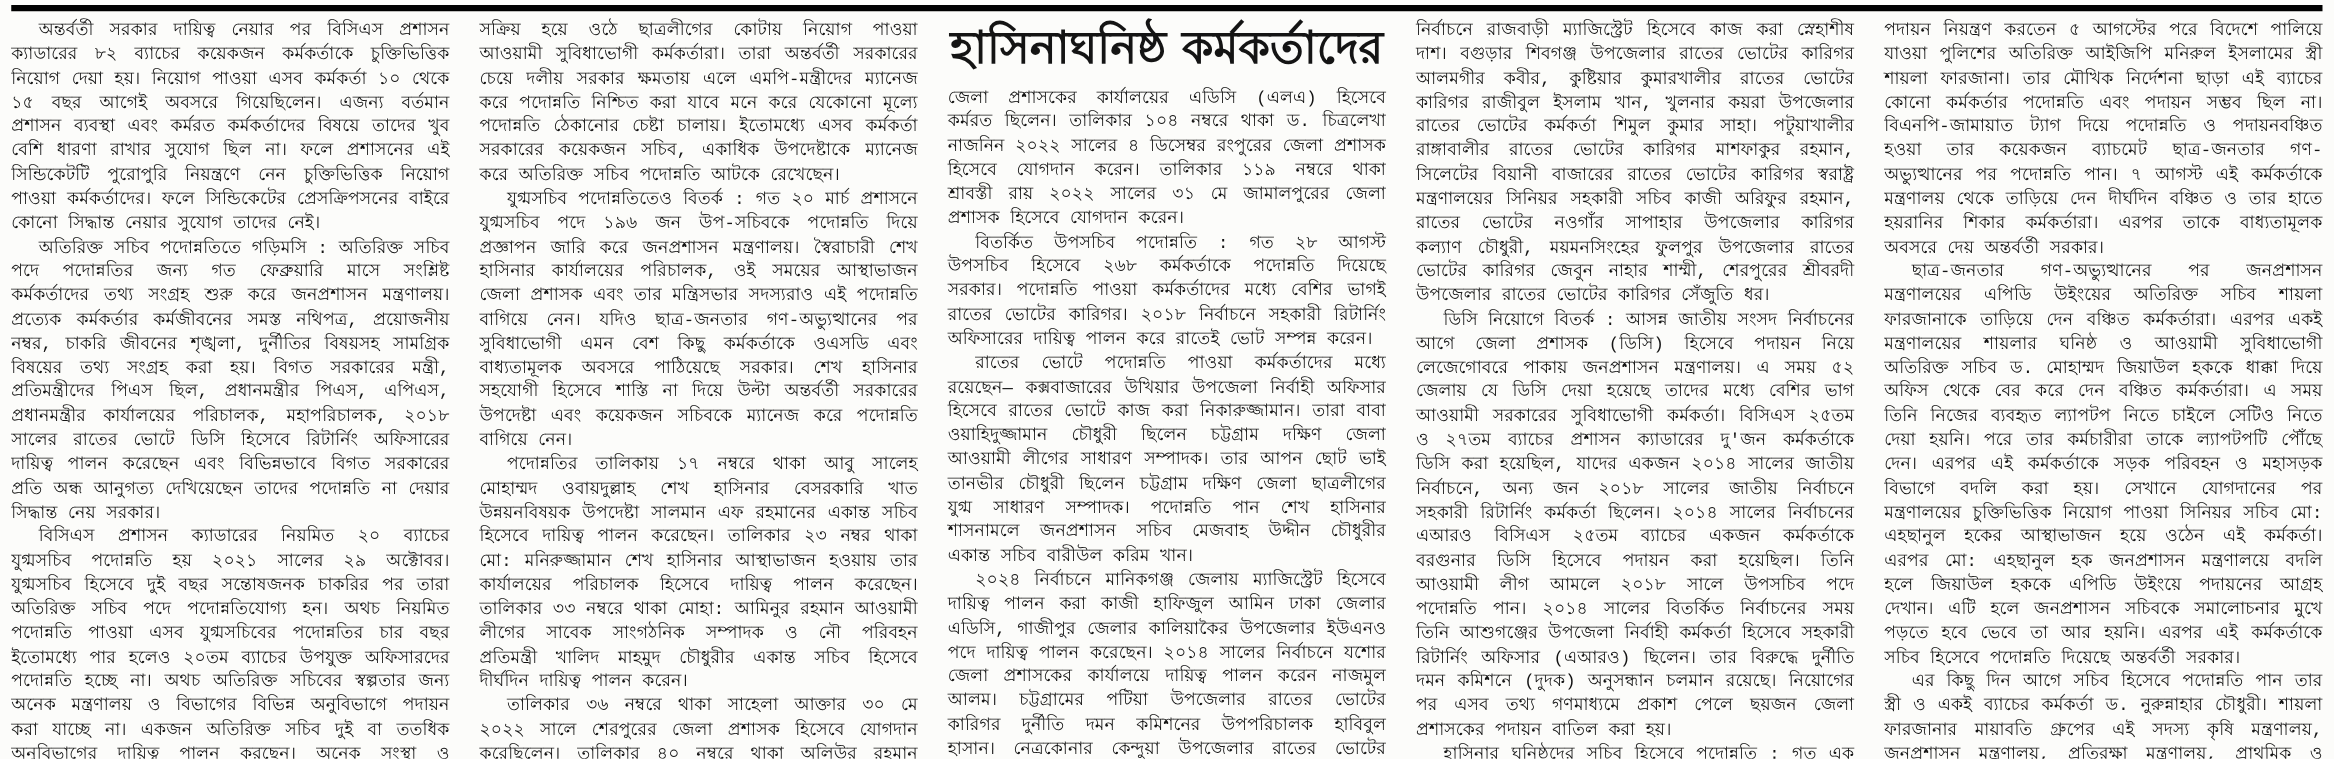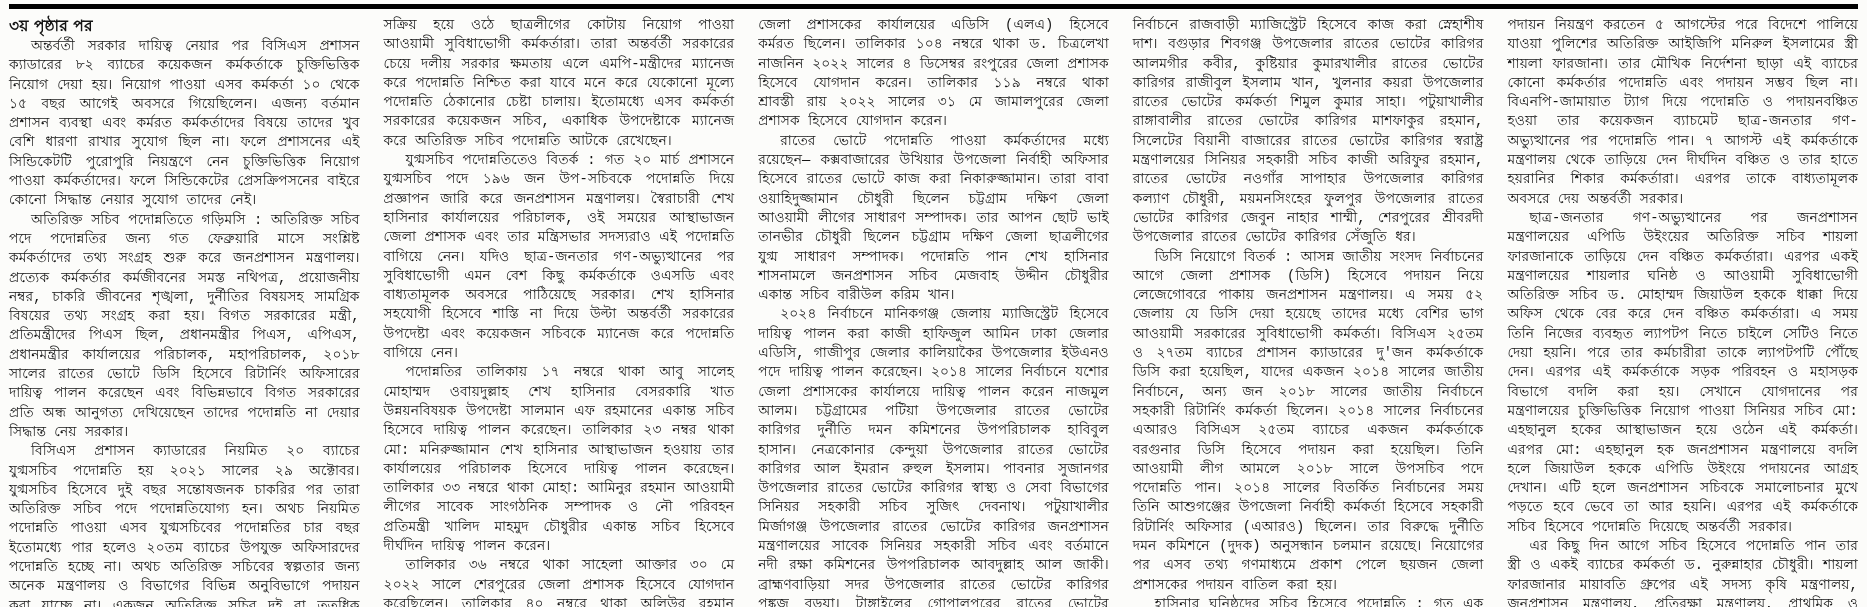--- a/index.html
+++ b/index.html
@@ -31,35 +31,36 @@
   .para.flush { text-indent: 0; }
 </style>
 </head>
 <body>
 
 <div class="page">
   <div class="toprule"></div>
   <div class="cols">
 
     <div class="col">
-      <p class="continuation-label">৩য় পৃষ্ঠার পর</p>
         <p class="para">অন্তর্বর্তী সরকার দায়িত্ব নেয়ার পর বিসিএস প্রশাসন ক্যাডারের ৮২ ব্যাচের কয়েকজন কর্মকর্তাকে চুক্তিভিত্তিক নিয়োগ দেয়া হয়। নিয়োগ পাওয়া এসব কর্মকর্তা ১০ থেকে ১৫ বছর আগেই অবসরে গিয়েছিলেন। এজন্য বর্তমান প্রশাসন ব্যবস্থা এবং কর্মরত কর্মকর্তাদের বিষয়ে তাদের খুব বেশি ধারণা রাখার সুযোগ ছিল না। ফলে প্রশাসনের এই সিন্ডিকেটটি পুরোপুরি নিয়ন্ত্রণে নেন চুক্তিভিত্তিক নিয়োগ পাওয়া কর্মকর্তাদের। ফলে সিন্ডিকেটের প্রেসক্রিপসনের বাইরে কোনো সিদ্ধান্ত নেয়ার সুযোগ তাদের নেই।</p>
         <p class="para">অতিরিক্ত সচিব পদোন্নতিতে গড়িমসি : অতিরিক্ত সচিব পদে পদোন্নতির জন্য গত ফেব্রুয়ারি মাসে সংশ্লিষ্ট কর্মকর্তাদের তথ্য সংগ্রহ শুরু করে জনপ্রশাসন মন্ত্রণালয়। প্রত্যেক কর্মকর্তার কর্মজীবনের সমস্ত নথিপত্র, প্রয়োজনীয় নম্বর, চাকরি জীবনের শৃঙ্খলা, দুর্নীতির বিষয়সহ সামগ্রিক বিষয়ের তথ্য সংগ্রহ করা হয়। বিগত সরকারের মন্ত্রী, প্রতিমন্ত্রীদের পিএস ছিল, প্রধানমন্ত্রীর পিএস, এপিএস, প্রধানমন্ত্রীর কার্যালয়ের পরিচালক, মহাপরিচালক, ২০১৮ সালের রাতের ভোটে ডিসি হিসেবে রিটার্নিং অফিসারের দায়িত্ব পালন করেছেন এবং বিভিন্নভাবে বিগত সরকারের প্রতি অন্ধ আনুগত্য দেখিয়েছেন তাদের পদোন্নতি না দেয়ার সিদ্ধান্ত নেয় সরকার।</p>
         <p class="para">বিসিএস প্রশাসন ক্যাডারের নিয়মিত ২০ ব্যাচের যুগ্মসচিব পদোন্নতি হয় ২০২১ সালের ২৯ অক্টোবর। যুগ্মসচিব হিসেবে দুই বছর সন্তোষজনক চাকরির পর তারা অতিরিক্ত সচিব পদে পদোন্নতিযোগ্য হন। অথচ নিয়মিত পদোন্নতি পাওয়া এসব যুগ্মসচিবের পদোন্নতির চার বছর ইতোমধ্যে পার হলেও ২০তম ব্যাচের উপযুক্ত অফিসারদের পদোন্নতি হচ্ছে না। অথচ অতিরিক্ত সচিবের স্বল্পতার জন্য অনেক মন্ত্রণালয় ও বিভাগের বিভিন্ন অনুবিভাগে পদায়ন করা যাচ্ছে না। একজন অতিরিক্ত সচিব দুই বা ততধিক অনুবিভাগের দায়িত্ব পালন করছেন। অনেক সংস্থা ও করপোরেশনে চেয়ারম্যান, প্রধান নির্বাহী ও মহাপরিচালক পদ শূন্য থাকার পরেও কর্মকর্তা স্বল্পতায় পদায়ন করা যাচ্ছে না।</p>
       </div>
 
     <div class="col">
         <p class="para flush">সক্রিয় হয়ে ওঠে ছাত্রলীগের কোটায় নিয়োগ পাওয়া আওয়ামী সুবিধাভোগী কর্মকর্তারা। তারা অন্তর্বর্তী সরকারের চেয়ে দলীয় সরকার ক্ষমতায় এলে এমপি-মন্ত্রীদের ম্যানেজ করে পদোন্নতি নিশ্চিত করা যাবে মনে করে যেকোনো মূল্যে পদোন্নতি ঠেকানোর চেষ্টা চালায়। ইতোমধ্যে এসব কর্মকর্তা সরকারের কয়েকজন সচিব, একাধিক উপদেষ্টাকে ম্যানেজ করে অতিরিক্ত সচিব পদোন্নতি আটকে রেখেছেন।</p>
         <p class="para">যুগ্মসচিব পদোন্নতিতেও বিতর্ক : গত ২০ মার্চ প্রশাসনে যুগ্মসচিব পদে ১৯৬ জন উপ-সচিবকে পদোন্নতি দিয়ে প্রজ্ঞাপন জারি করে জনপ্রশাসন মন্ত্রণালয়। স্বৈরাচারী শেখ হাসিনার কার্যালয়ের পরিচালক, ওই সময়ের আস্থাভাজন জেলা প্রশাসক এবং তার মন্ত্রিসভার সদস্যরাও এই পদোন্নতি বাগিয়ে নেন। যদিও ছাত্র-জনতার গণ-অভ্যুত্থানের পর সুবিধাভোগী এমন বেশ কিছু কর্মকর্তাকে ওএসডি এবং বাধ্যতামূলক অবসরে পাঠিয়েছে সরকার। শেখ হাসিনার সহযোগী হিসেবে শাস্তি না দিয়ে উল্টা অন্তর্বর্তী সরকারের উপদেষ্টা এবং কয়েকজন সচিবকে ম্যানেজ করে পদোন্নতি বাগিয়ে নেন।</p>
         <p class="para">পদোন্নতির তালিকায় ১৭ নম্বরে থাকা আবু সালেহ মোহাম্মদ ওবায়দুল্লাহ শেখ হাসিনার বেসরকারি খাত উন্নয়নবিষয়ক উপদেষ্টা সালমান এফ রহমানের একান্ত সচিব হিসেবে দায়িত্ব পালন করেছেন। তালিকার ২৩ নম্বর থাকা মো: মনিরুজ্জামান শেখ হাসিনার আস্থাভাজন হওয়ায় তার কার্যালয়ের পরিচালক হিসেবে দায়িত্ব পালন করেছেন। তালিকার ৩৩ নম্বরে থাকা মোহা: আমিনুর রহমান আওয়ামী লীগের সাবেক সাংগঠনিক সম্পাদক ও নৌ পরিবহন প্রতিমন্ত্রী খালিদ মাহমুদ চৌধুরীর একান্ত সচিব হিসেবে দীর্ঘদিন দায়িত্ব পালন করেন।</p>
         <p class="para">তালিকার ৩৬ নম্বরে থাকা সাহেলা আক্তার ৩০ মে ২০২২ সালে শেরপুরের জেলা প্রশাসক হিসেবে যোগদান করেছিলেন। তালিকার ৪০ নম্বরে থাকা অলিউর রহমান ২০২২ সালের ১৩ জানুয়ারি গাইবান্ধার জেলা প্রশাসক হিসেবে যোগদান করেন। এর আগে জনপ্রশাসন মন্ত্রণালয়ের গুরুত্বপূর্ণ এপিডি উইংয়ে কর্মরত ছিলেন।</p>
       </div>
 
     <div class="col">
+      <h1 class="headline">হাসিনাঘনিষ্ঠ কর্মকর্তাদের</h1>
     <p class="para flush">জেলা প্রশাসকের কার্যালয়ের এডিসি (এলএ) হিসেবে কর্মরত ছিলেন। তালিকার ১০৪ নম্বরে থাকা ড. চিত্রলেখা নাজনিন ২০২২ সালের ৪ ডিসেম্বর রংপুরের জেলা প্রশাসক হিসেবে যোগদান করেন। তালিকার ১১৯ নম্বরে থাকা শ্রাবস্তী রায় ২০২২ সালের ৩১ মে জামালপুরের জেলা প্রশাসক হিসেবে যোগদান করেন।</p>
+        <p class="para">বিতর্কিত উপসচিব পদোন্নতি : গত ২৮ আগস্ট উপসচিব হিসেবে ২৬৮ কর্মকর্তাকে পদোন্নতি দিয়েছে সরকার। পদোন্নতি পাওয়া কর্মকর্তাদের মধ্যে বেশির ভাগই রাতের ভোটের কারিগর। ২০১৮ নির্বাচনে সহকারী রিটার্নিং অফিসারের দায়িত্ব পালন করে রাতেই ভোট সম্পন্ন করেন।</p>
         <p class="para">রাতের ভোটে পদোন্নতি পাওয়া কর্মকর্তাদের মধ্যে রয়েছেন— কক্সবাজারের উখিয়ার উপজেলা নির্বাহী অফিসার হিসেবে রাতের ভোটে কাজ করা নিকারুজ্জামান। তারা বাবা ওয়াহিদুজ্জামান চৌধুরী ছিলেন চট্টগ্রাম দক্ষিণ জেলা আওয়ামী লীগের সাধারণ সম্পাদক। তার আপন ছোট ভাই তানভীর চৌধুরী ছিলেন চট্টগ্রাম দক্ষিণ জেলা ছাত্রলীগের যুগ্ম সাধারণ সম্পাদক। পদোন্নতি পান শেখ হাসিনার শাসনামলে জনপ্রশাসন সচিব মেজবাহ উদ্দীন চৌধুরীর একান্ত সচিব বারীউল করিম খান।</p>
         <p class="para">২০২৪ নির্বাচনে মানিকগঞ্জ জেলায় ম্যাজিস্ট্রেট হিসেবে দায়িত্ব পালন করা কাজী হাফিজুল আমিন ঢাকা জেলার এডিসি, গাজীপুর জেলার কালিয়াকৈর উপজেলার ইউএনও পদে দায়িত্ব পালন করেছেন। ২০১৪ সালের নির্বাচনে যশোর জেলা প্রশাসকের কার্যালয়ে দায়িত্ব পালন করেন নাজমুল আলম। চট্টগ্রামের পটিয়া উপজেলার রাতের ভোটের কারিগর দুর্নীতি দমন কমিশনের উপপরিচালক হাবিবুল হাসান। নেত্রকোনার কেন্দুয়া উপজেলার রাতের ভোটের কারিগর আল ইমরান রুহুল ইসলাম। পাবনার সুজানগর উপজেলার রাতের ভোটের কারিগর স্বাস্থ্য ও সেবা বিভাগের সিনিয়র সহকারী সচিব সুজিৎ দেবনাথ। পটুয়াখালীর মির্জাগঞ্জ উপজেলার রাতের ভোটের কারিগর জনপ্রশাসন মন্ত্রণালয়ের সাবেক সিনিয়র সহকারী সচিব এবং বর্তমানে নদী রক্ষা কমিশনের উপপরিচালক আবদুল্লাহ আল জাকী। ব্রাহ্মণবাড়িয়া সদর উপজেলার রাতের ভোটের কারিগর পঙ্কজ বড়ুয়া। টাঙ্গাইলের গোপালপুরের রাতের ভোটের কারিগর জননিরাপত্তা বিভাগের সিনিয়র সহকারী সচিব বিকাশ বিশ্বাস। ২০২৪ এর</p>
       </div>
 
     <div class="col">
         <p class="para flush">নির্বাচনে রাজবাড়ী ম্যাজিস্ট্রেট হিসেবে কাজ করা স্নেহাশীষ দাশ। বগুড়ার শিবগঞ্জ উপজেলার রাতের ভোটের কারিগর আলমগীর কবীর, কুষ্টিয়ার কুমারখালীর রাতের ভোটের কারিগর রাজীবুল ইসলাম খান, খুলনার কয়রা উপজেলার রাতের ভোটের কর্মকর্তা শিমুল কুমার সাহা। পটুয়াখালীর রাঙ্গাবালীর রাতের ভোটের কারিগর মাশফাকুর রহমান, সিলেটের বিয়ানী বাজারের রাতের ভোটের কারিগর স্বরাষ্ট্র মন্ত্রণালয়ের সিনিয়র সহকারী সচিব কাজী অরিফুর রহমান, রাতের ভোটের নওগাঁর সাপাহার উপজেলার কারিগর কল্যাণ চৌধুরী, ময়মনসিংহের ফুলপুর উপজেলার রাতের ভোটের কারিগর জেবুন নাহার শাম্মী, শেরপুরের শ্রীবরদী উপজেলার রাতের ভোটের কারিগর সেঁজুতি ধর।</p>
         <p class="para">ডিসি নিয়োগে বিতর্ক : আসন্ন জাতীয় সংসদ নির্বাচনের আগে জেলা প্রশাসক (ডিসি) হিসেবে পদায়ন নিয়ে লেজেগোবরে পাকায় জনপ্রশাসন মন্ত্রণালয়। এ সময় ৫২ জেলায় যে ডিসি দেয়া হয়েছে তাদের মধ্যে বেশির ভাগ আওয়ামী সরকারের সুবিধাভোগী কর্মকর্তা। বিসিএস ২৫তম ও ২৭তম ব্যাচের প্রশাসন ক্যাডারের দু'জন কর্মকর্তাকে ডিসি করা হয়েছিল, যাদের একজন ২০১৪ সালের জাতীয় নির্বাচনে, অন্য জন ২০১৮ সালের জাতীয় নির্বাচনে সহকারী রিটার্নিং কর্মকর্তা ছিলেন। ২০১৪ সালের নির্বাচনের এআরও বিসিএস ২৫তম ব্যাচের একজন কর্মকর্তাকে বরগুনার ডিসি হিসেবে পদায়ন করা হয়েছিল। তিনি আওয়ামী লীগ আমলে ২০১৮ সালে উপসচিব পদে পদোন্নতি পান। ২০১৪ সালের বিতর্কিত নির্বাচনের সময় তিনি আশুগঞ্জের উপজেলা নির্বাহী কর্মকর্তা হিসেবে সহকারী রিটার্নিং অফিসার (এআরও) ছিলেন। তার বিরুদ্ধে দুর্নীতি দমন কমিশনে (দুদক) অনুসন্ধান চলমান রয়েছে। নিয়োগের পর এসব তথ্য গণমাধ্যমে প্রকাশ পেলে ছয়জন জেলা প্রশাসকের পদায়ন বাতিল করা হয়।</p>
         <p class="para">হাসিনার ঘনিষ্ঠদের সচিব হিসেবে পদোন্নতি : গত এক বছরে প্রশাসনে ৩৬ জন কর্মকর্তাকে সচিব হিসেবে পদোন্নতি দিয়েছে অন্তর্বর্তী সরকার। পদোন্নতিপ্রাপ্ত কর্মকর্তাদের বড় অংশই শেখ হাসিনার ঘনিষ্ঠজন, যারা গত ১৬ বছর নিজেদের আওয়ামীপন্থী হিসেবে জাহির করে শেখ হাসিনার অনুগত হয়ে গুরুত্বপূর্ণ পদগুলোতে কাজ করেছেন। এসব কর্মকর্তা এখন রঙ পাল্টিয়ে আগামী নির্বাচনে সরকার গঠন করতে পারে এমন রাজনৈতিক দলের আস্থাভাজন হয়েছেন।</p>
       </div>
 

